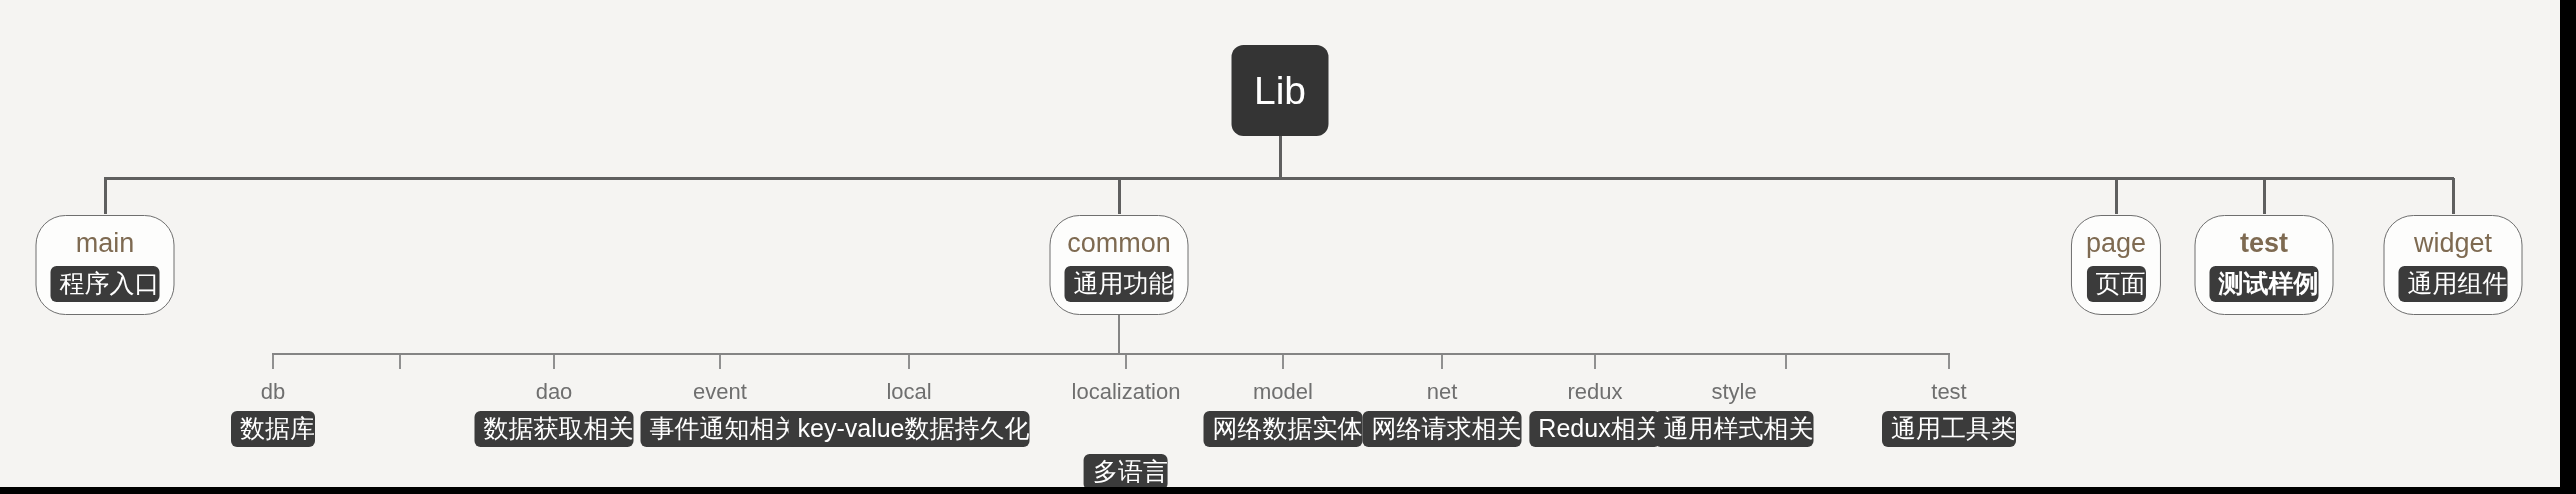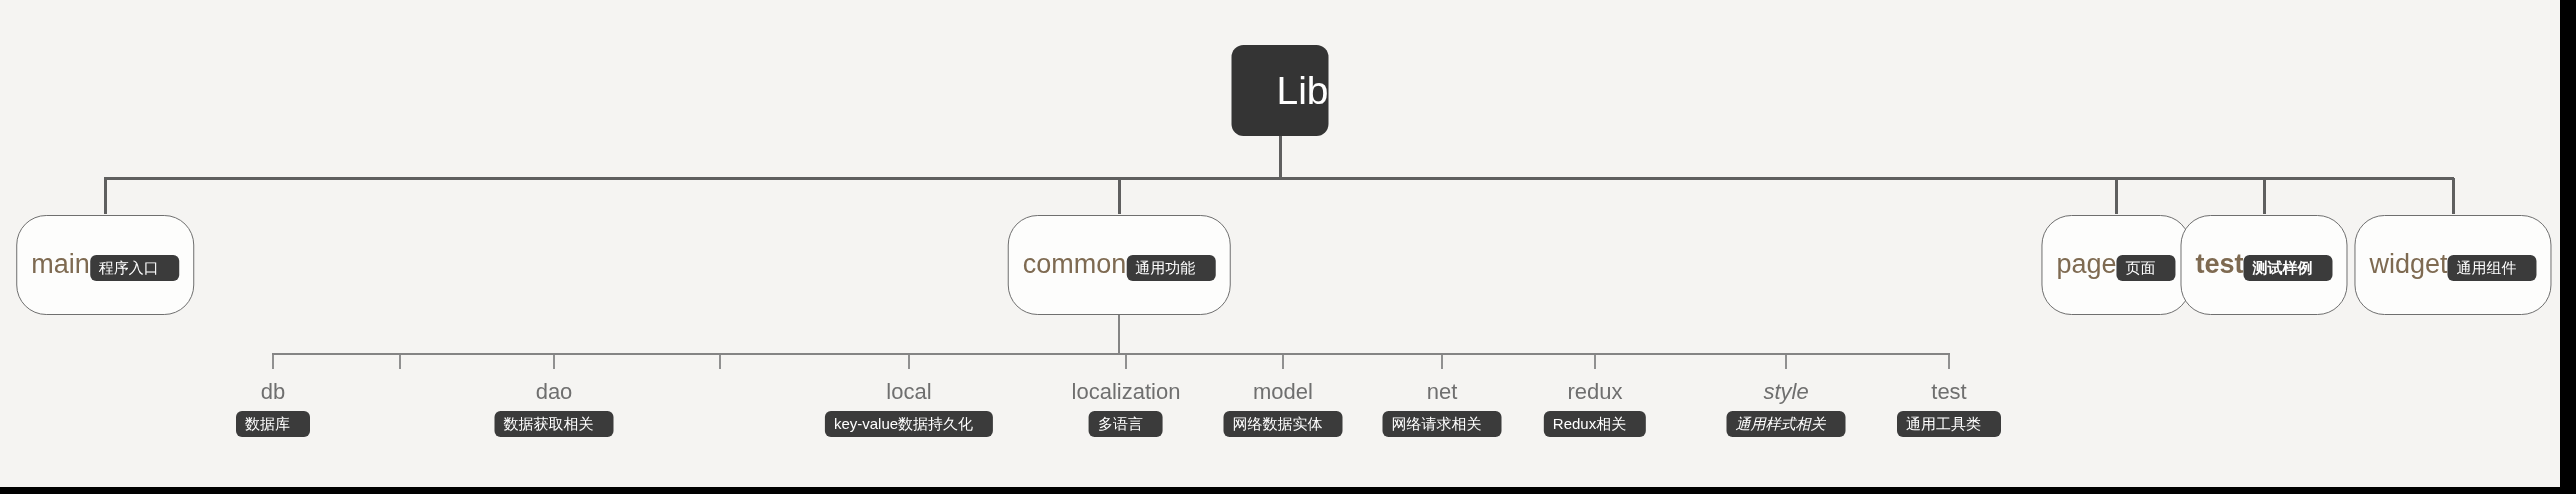--- a/index.html
+++ b/index.html
@@ -25,55 +25,55 @@
     top: 45px;
     transform: translateX(-50%);
     width: 97px;
     height: 91px;
     background: #343434;
     border-radius: 12px;
     color: #ffffff;
     font-size: 39px;
     display: flex;
     align-items: center;
-    justify-content: flex-end;
+    justify-content: center;
     cursor: default;
   }
 
   
   .l2-node {
     position: absolute;
     top: 215px;
     transform: translateX(-50%);
     height: 100px;
     min-width: 85px;
     padding: 0 14px;
     background: #fdfdfc;
     border: 1.5px solid #6f6f6f;
     border-radius: 30px;
     display: flex;
-    flex-direction: row;
+    flex-direction: column;
     align-items: center;
     justify-content: center;
   }
   .l2-title {
     font-size: 27px;
     line-height: 1.15;
     color: #7e6a51;
     white-space: nowrap;
   }
 
   
   .badge {
     margin-top: 6px;
     background: #3b3b3b;
     color: #ffffff;
-    font-size: 15px;
+    font-size: 25px;
     line-height: 1;
-    padding: 5px 20px 6px 9px;
+    padding: 5px 0 6px 9px;
     border-radius: 6px;
     white-space: nowrap;
   }
 
   
   .l3-item {
     position: absolute;
     top: 379px;
     transform: translateX(-50%);
     display: flex;
@@ -145,41 +145,45 @@
   </div>
 
   <div class="l3-item" style="left:273px;">
     <div class="l3-label">db</div>
     <div class="badge">数据库</div>
   </div>
   <div class="l3-item" style="left:554px;">
     <div class="l3-label">dao</div>
     <div class="badge">数据获取相关</div>
   </div>
+  <div class="l3-item" style="left:720px;">
+    <div class="l3-label">event</div>
+    <div class="badge">事件通知相关</div>
+  </div>
   <div class="l3-item" style="left:909px;">
     <div class="l3-label">local</div>
     <div class="badge">key-value数据持久化</div>
   </div>
-  <div class="l3-item" style="left:1126px;">
+  <div class="l3-item" style="left:1126px;gap:43px;">
     <div class="l3-label">localization</div>
     <div class="badge">多语言</div>
   </div>
   <div class="l3-item" style="left:1283px;">
     <div class="l3-label">model</div>
     <div class="badge">网络数据实体</div>
   </div>
   <div class="l3-item" style="left:1442px;">
     <div class="l3-label">net</div>
     <div class="badge">网络请求相关</div>
   </div>
   <div class="l3-item" style="left:1595px;">
     <div class="l3-label">redux</div>
     <div class="badge">Redux相关</div>
   </div>
-  <div class="l3-item" style="left:1786px;font-style:italic;">
+  <div class="l3-item" style="left:1734px;">
     <div class="l3-label">style</div>
     <div class="badge">通用样式相关</div>
   </div>
   <div class="l3-item" style="left:1949px;">
     <div class="l3-label">test</div>
     <div class="badge">通用工具类</div>
   </div>
 
   <div class="strip strip-right"></div>
   <div class="strip strip-bottom"></div>

